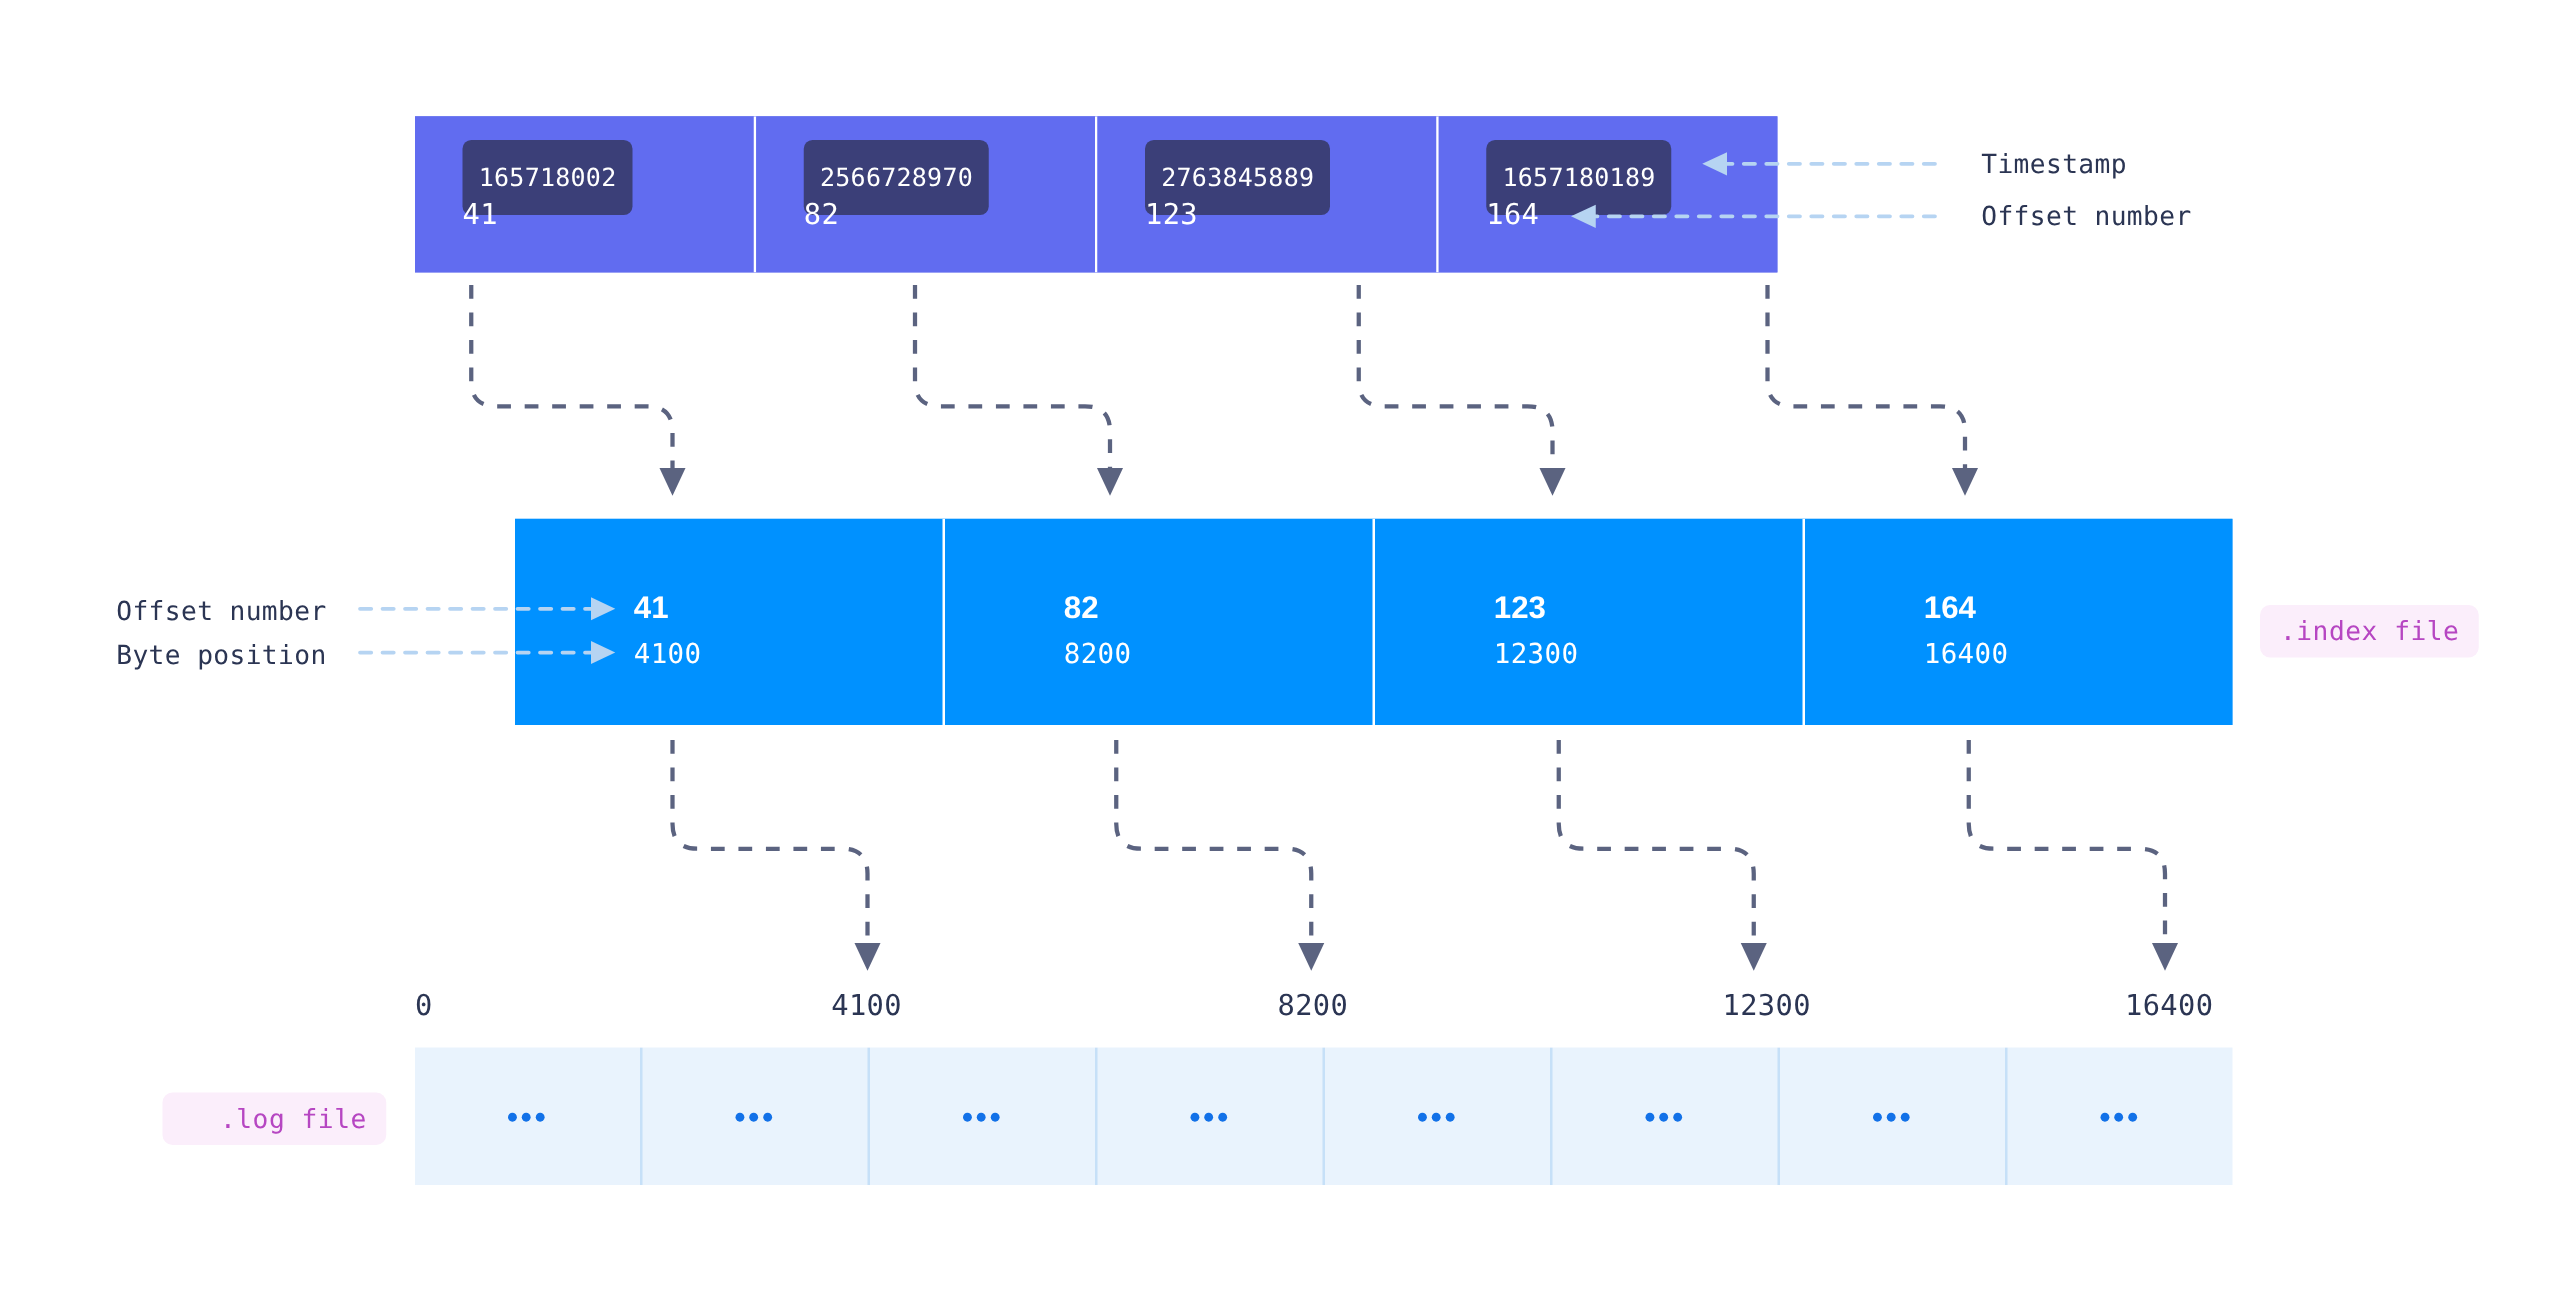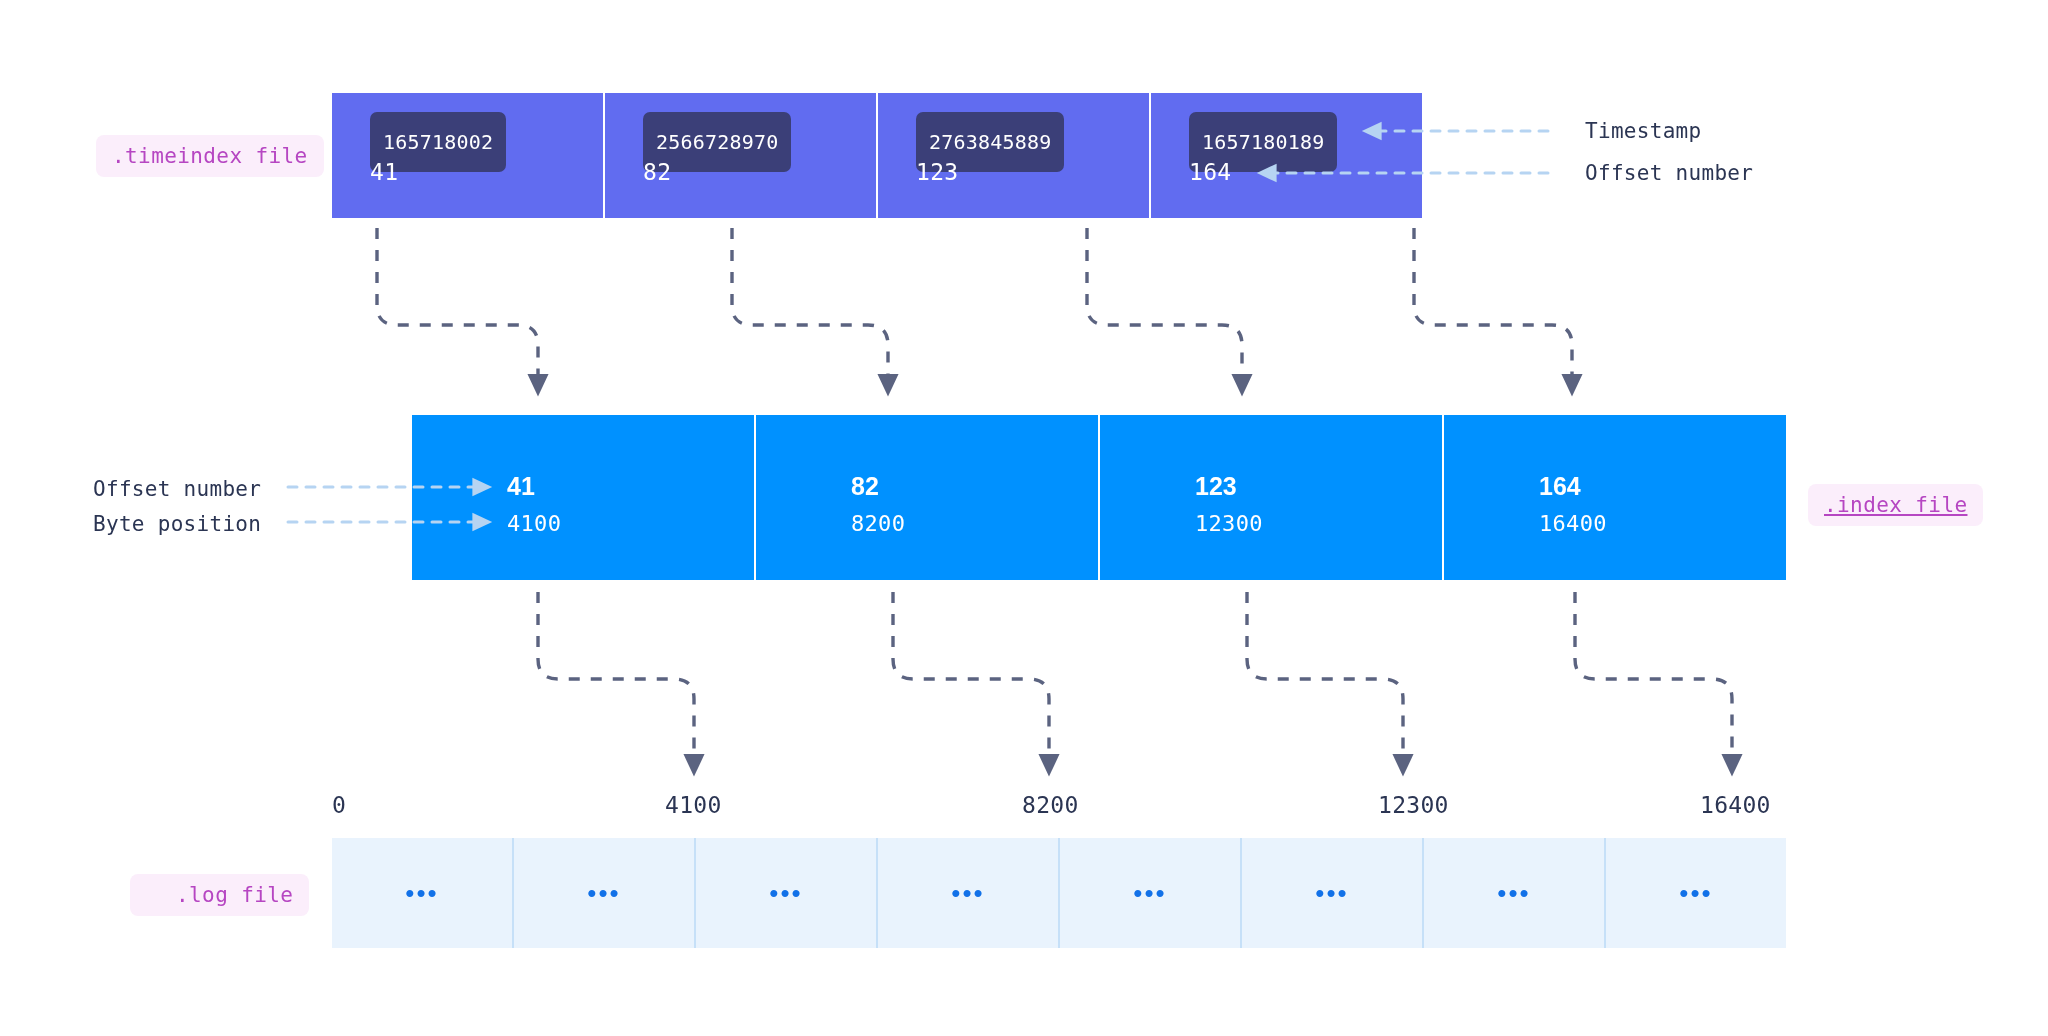--- a/index.html
+++ b/index.html
@@ -171,21 +171,20 @@
     width: 2048px;
     height: 1036px;
     pointer-events: none;
   }
 </style>
 </head>
 <body>
 
 <div id="diagram">
 
-  <div class="file-pill" style="left:96px; top:135px;">.timeindex file</div>
 
   <div class="timeindex-block">
     <div class="ti-cell">
       <div class="ts-badge">165718002</div>
       <div class="ti-offset">41</div>
     </div>
     <div class="ti-cell">
       <div class="ts-badge">2566728970</div>
       <div class="ti-offset">82</div>
     </div>
@@ -217,21 +216,21 @@
     <div class="ix-cell">
       <div class="ix-offset">123</div>
       <div class="ix-byte">12300</div>
     </div>
     <div class="ix-cell">
       <div class="ix-offset">164</div>
       <div class="ix-byte">16400</div>
     </div>
   </div>
 
-  <div class="file-pill" style="left:1808px; top:484px;text-decoration:underline;">.index file</div>
+  <div class="file-pill" style="left:1808px; top:484px;">.index file</div>
 
   <div class="tick" style="left:332px; top:792px;">0</div>
   <div class="tick" style="left:665px; top:792px;">4100</div>
   <div class="tick" style="left:1022px; top:792px;">8200</div>
   <div class="tick" style="left:1378px; top:792px;">12300</div>
   <div class="tick" style="left:1700px; top:792px;">16400</div>
 
   <div class="file-pill" style="left:130px; top:874px;padding-left:46px;">.log file</div>
 
   <div class="log-block">

